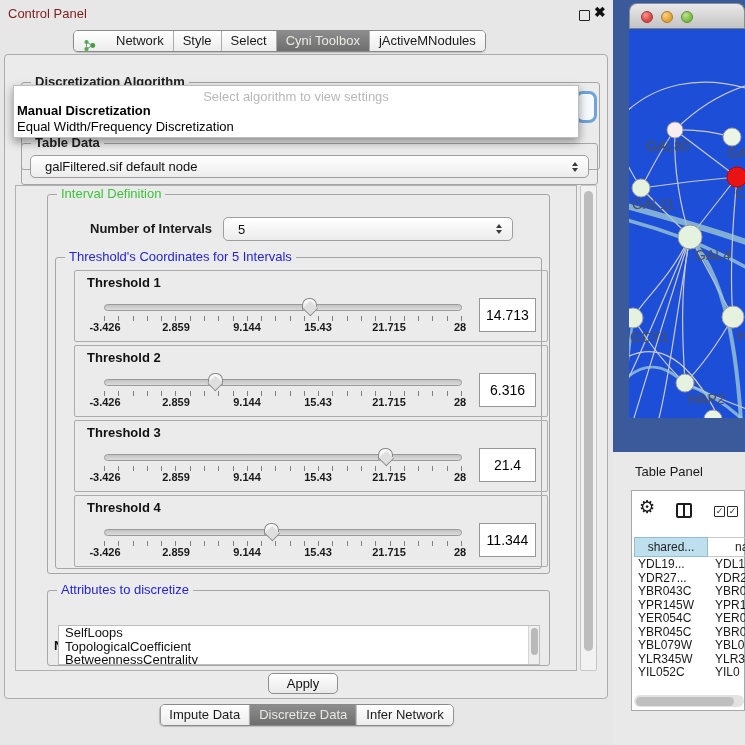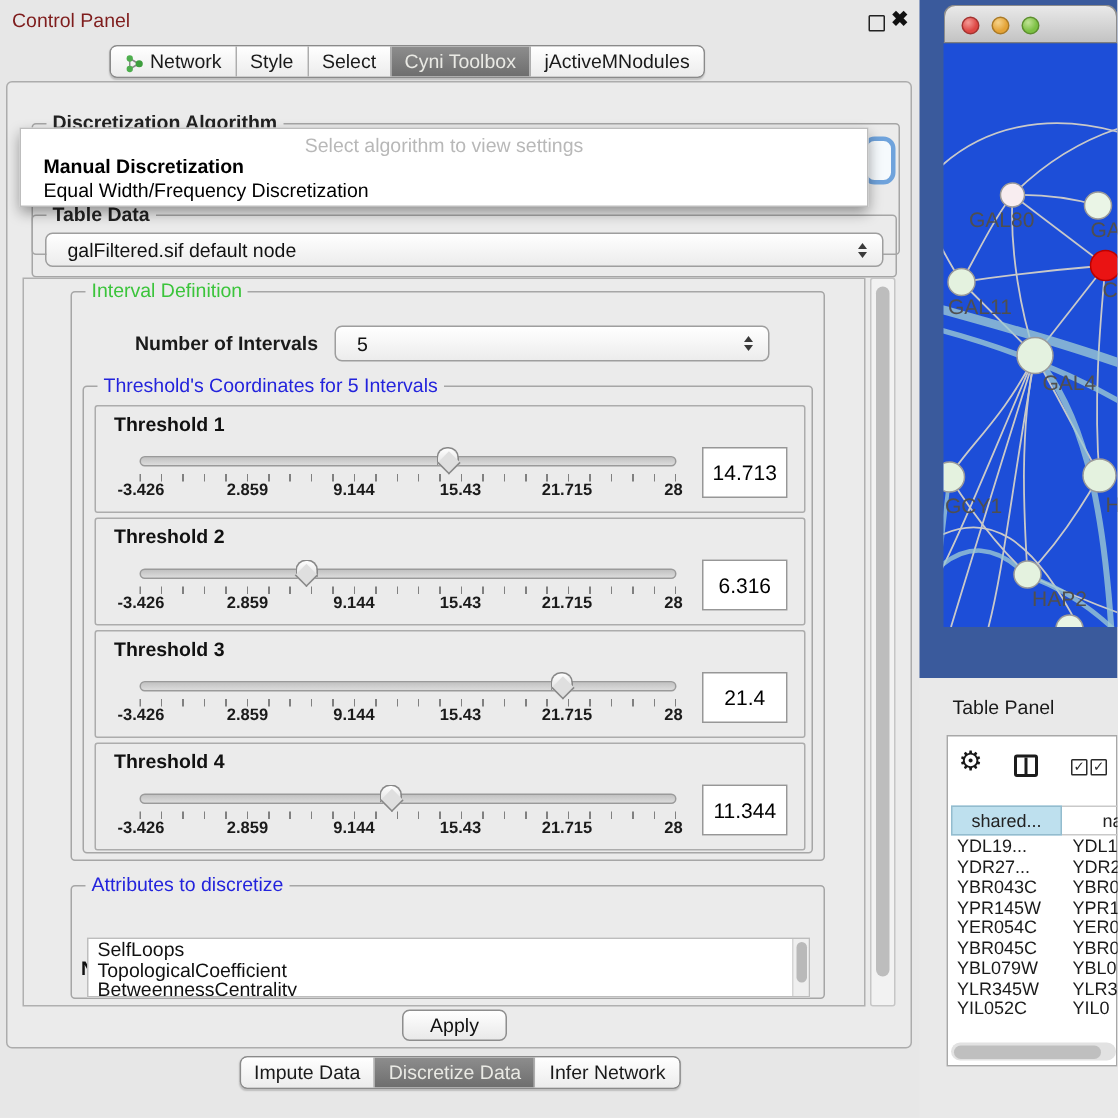--- a/index.html
+++ b/index.html
@@ -8,21 +8,21 @@
   #root { position:absolute; left:0; top:0; width:745px; height:745px; background:#E7E7E7; }
 
   
   #left { position:absolute; left:0; top:0; width:613px; height:745px; background:#E7E7E7; }
   #titlebar { position:absolute; left:0; top:0; width:613px; height:26px; }
   #cp-title { position:absolute; left:8px; top:6px; font-size:13px; color:#7f1d1d; }
   #float-btn { position:absolute; left:579px; top:10px; width:11px; height:11px; border:1.5px solid #222; border-radius:1px; }
   #close-btn { position:absolute; left:594px; top:4px; font-size:14px; font-weight:bold; color:#111; }
 
   .tabstrip { position:absolute; display:flex; height:22px; border:1px solid #8A8A8A; border-radius:5px; overflow:hidden; box-shadow:0 1px 1px rgba(0,0,0,.18); background:#FFF; }
-  .tabseg { display:flex; align-items:center; gap:4px; padding:0 9px; font-size:13px; line-height:20px; color:#1A1A1A; background:linear-gradient(#FFFFFF,#ECECEC); border-right:1px solid #ADADAD; white-space:nowrap; }
+  .tabseg { display:flex; align-items:flex-end; gap:20px; padding:0 9px; font-size:13px; line-height:20px; color:#1A1A1A; background:linear-gradient(#FFFFFF,#ECECEC); border-right:1px solid #ADADAD; white-space:nowrap; }
   .tabseg:last-child { border-right:none; }
   .tabseg.sel { background:linear-gradient(#8D8D8D,#6E6E6E); color:#E9E9E4; }
   #top-tabs { left:73px; top:30px; }
   #bottom-tabs { left:50%; transform:translateX(-50%); top:704px; }
 
   #panel { position:absolute; left:4px; top:54px; width:604px; height:645px; background:#EBEBEB; border:1px solid #ACACAC; border-radius:4px; }
 
   .fieldset { position:absolute; border:1px solid #A6A6A6; border-radius:3px; }
   .legend { position:absolute; top:-9px; left:9px; background:#EBEBEB; padding:0 4px; font-size:13px; white-space:nowrap; }
   .legend.dark { font-weight:bold; color:#222; }
@@ -32,36 +32,36 @@
   .combo { position:absolute; border:1px solid #9E9E9E; border-radius:5px; background:linear-gradient(#FFFFFF,#ECECEC); display:flex; align-items:center; font-size:13px; color:#111; }
   .combo .ctxt { flex:1; padding-left:14px; overflow:hidden; white-space:nowrap; }
   .stepper { width:18px; display:flex; flex-direction:column; align-items:center; gap:2px; margin-right:4px; }
   .arr-up { width:0; height:0; border-left:3.5px solid transparent; border-right:3.5px solid transparent; border-bottom:4.5px solid #3A3A3A; }
   .arr-dn { width:0; height:0; border-left:3.5px solid transparent; border-right:3.5px solid transparent; border-top:4.5px solid #3A3A3A; }
 
   #disc-group { left:16px; top:27px; width:579px; height:88px; }
   #combo-fragment { position:absolute; left:570px; top:36px; width:22px; height:32px; border:3px solid #6FA3DC; border-radius:8px; background:#F6FAFD; }
   #algo-popup { position:absolute; left:8px; top:30px; width:566px; height:53px; background:#FFFFFF; border:1px solid #BDBDBD; box-shadow:0 4px 9px rgba(0,0,0,.40); z-index:5; }
   #algo-hint { text-align:center; font-size:13px; color:#B8B8B8; padding-top:3px; height:17px; }
-  .algo-opt { font-size:13px; color:#000; padding-left:15px; line-height:16px; }
+  .algo-opt { font-size:13px; color:#000; padding-left:3px; line-height:16px; }
   .algo-opt.b { font-weight:bold; }
 
   #td-group { left:16px; top:88px; width:577px; height:42px; }
   #td-combo { left:8px; top:11px; width:559px; height:23px;gap:20px; }
 
   #pane { position:absolute; left:10px; top:130px; width:562px; height:486px; background:#EBEBEB; border:1px solid #B0B0B0; }
   #pane-scroll { position:absolute; left:575px; top:130px; width:17px; height:486px; background:#F2F2F2; border:1px solid #C6C6C6; border-radius:2px; }
   #pane-thumb { position:absolute; left:3px; top:5px; width:9px; height:460px; background:#BDBDBD; border-radius:5px; }
 
   #int-group { left:31px; top:8px; width:503px; height:380px; }
   #noi-label { position:absolute; left:42px; top:26px; font-size:13px; font-weight:bold; color:#1A1A1A; }
   #noi-combo { left:175px; top:22px; width:290px; height:24px; }
   #thr-group { left:7px; top:62px; width:487px; height:312px; }
 
-  .thr-box { position:absolute; left:7px; width:474px; height:72px; border:1px solid #ACACAC; border-radius:2px;text-decoration:underline; }
+  .thr-box { position:absolute; left:18px; width:474px; height:72px; border:1px solid #ACACAC; border-radius:2px;text-decoration:underline; }
   .thr-label { position:absolute; left:12px; top:4px; font-size:13px; font-weight:bold; color:#111; }
   .thr-track { position:absolute; left:29px; top:33px; width:358px; height:7px; border:1px solid #9A9A9A; border-radius:4px; background:linear-gradient(#C2C2C2,#DCDCDC); }
   .thr-thumb { position:absolute; top:27px; width:15px; height:12px; border:1px solid #878787; border-bottom:none; border-radius:7px 7px 1px 1px; background:linear-gradient(#FEFEFE,#E2E2E2); z-index:2; }
   .thr-thumb::after { content:""; position:absolute; left:1.6px; top:4.2px; width:9.6px; height:9.6px; transform:rotate(45deg); background:#DFDFDF; border-right:1px solid #878787; border-bottom:1px solid #878787; }
   .thr-ticks { position:absolute; left:29px; top:45px; width:358px; height:5px; background:repeating-linear-gradient(90deg,#808080 0 1px,transparent 1px 14.28px); }
   .tick-lab { position:absolute; top:50px; transform:translateX(-50%); font-size:11px; font-weight:bold; color:#1A1A1A; }
   .thr-val { position:absolute; left:404px; top:27px; width:57px; height:34px; background:#FFF; border:1px solid #979797; font-size:14px; line-height:32px; text-align:center; color:#000; }
 
   #attr-group { left:31px; top:404px; width:503px; height:76px; }
   #attr-head { position:absolute; left:6px; top:12px; font-size:13px; font-weight:bold; color:#111;margin-top:35px; }

